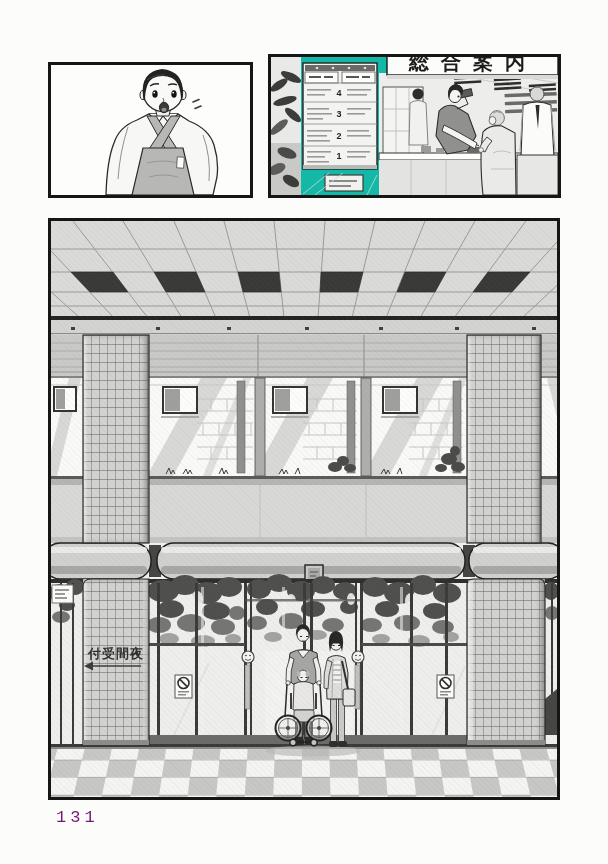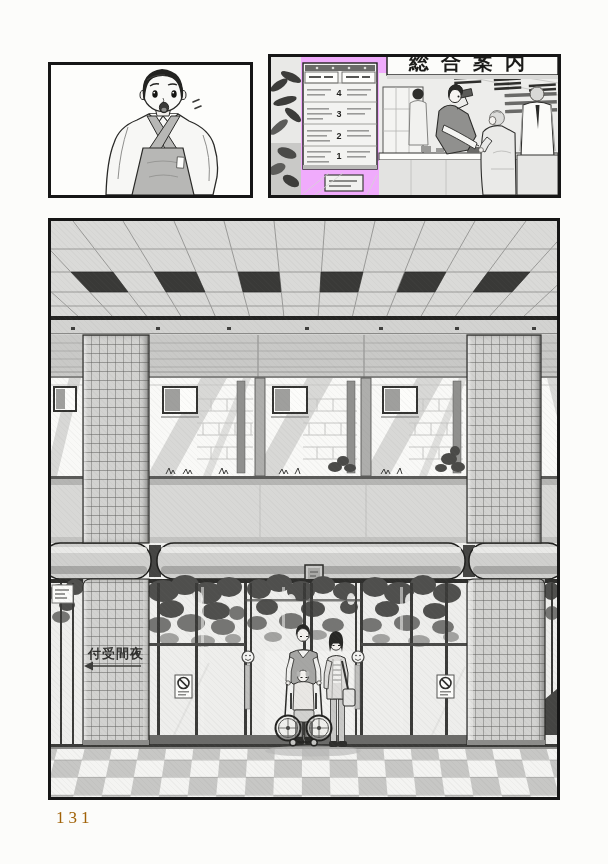--- a/index.html
+++ b/index.html
@@ -2,21 +2,21 @@
 <html><head>
 <meta charset="utf-8">
 <style>
   html,body{margin:0;padding:0;}
   body{
     width:608px;height:864px;position:relative;overflow:hidden;
     background:#fcfcfa;font-family:"Liberation Sans",sans-serif;
   }
   .panel{position:absolute;border:3px solid #161616;background:#fdfdfb;box-sizing:border-box;}
   #panel1{left:48px;top:62px;width:205px;height:136px;}
-  #panel2{left:268px;top:54px;width:293px;height:144px;background:#f0abfc;}
+  #panel2{left:268px;top:54px;width:293px;height:144px;background:#14b8a6;}
   #panel3{left:48px;top:218px;width:512px;height:582px;background:#f1f1ef;}
   .panel svg{position:absolute;left:0;top:0;width:100%;height:100%;display:block;}
   svg{font-family:"Liberation Sans",sans-serif;}
   
   .pillar{
     position:absolute;z-index:2;background-color:#d2d2d0;
     background-image:
       repeating-linear-gradient(0deg, rgba(92,92,90,.5) 0 1px, rgba(0,0,0,0) 1px 9px),
       repeating-linear-gradient(90deg, rgba(92,92,90,.42) 0 1px, rgba(0,0,0,0) 1px 8px);
     box-shadow: inset -4px 0 5px rgba(70,70,68,.45), inset 3px 0 3px rgba(255,255,255,.5);
@@ -34,21 +34,21 @@
       repeating-linear-gradient(0deg, rgba(110,110,108,.28) 0 1px, rgba(0,0,0,0) 1px 17px),
       conic-gradient(#c7c7c5 25%, #f4f4f2 0 50%, #c7c7c5 0 75%, #f4f4f2 0);
     background-size:auto,54px 34px;
     transform-origin:50% 0;
     transform:perspective(260px) rotateX(16deg);
   }
   .svg-layer{z-index:1;}
   .svg-overlay{z-index:3;}
   #page-number{
     position:absolute;left:56px;top:808px;font-size:17px;letter-spacing:4px;
-    color:#a16207;font-family:Liberation Serif, serif;
+    color:#701a75;font-family:Liberation Mono, monospace;
   }
   .texture{
     position:absolute;inset:0;z-index:4;pointer-events:none;
     background-image:repeating-linear-gradient(45deg, rgba(120,120,118,.05) 0 1px, rgba(0,0,0,0) 1px 4px);
   }
 </style>
 </head>
 <body>
 
 <div id="panel1" class="panel">

